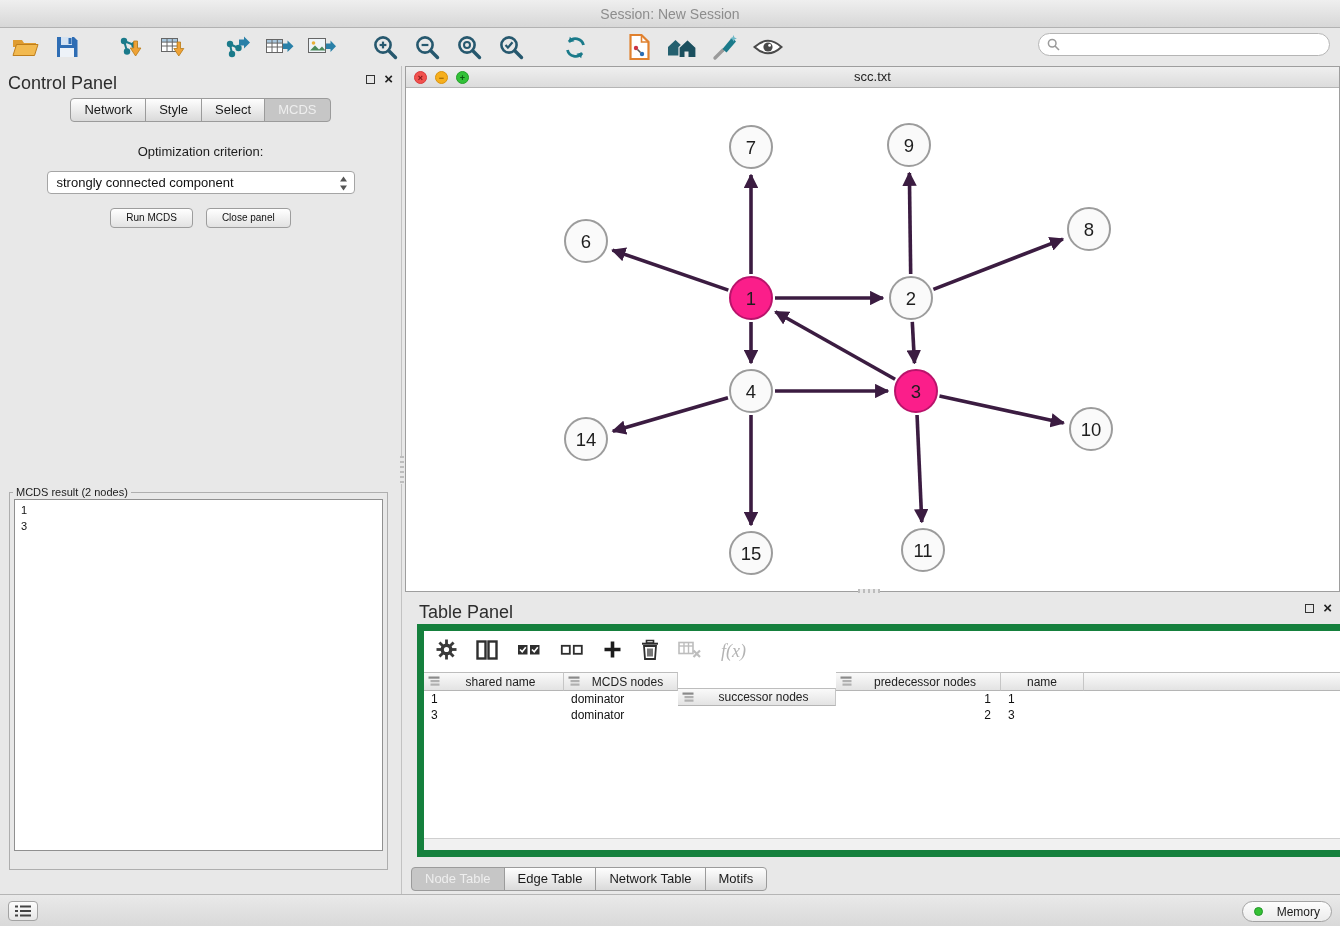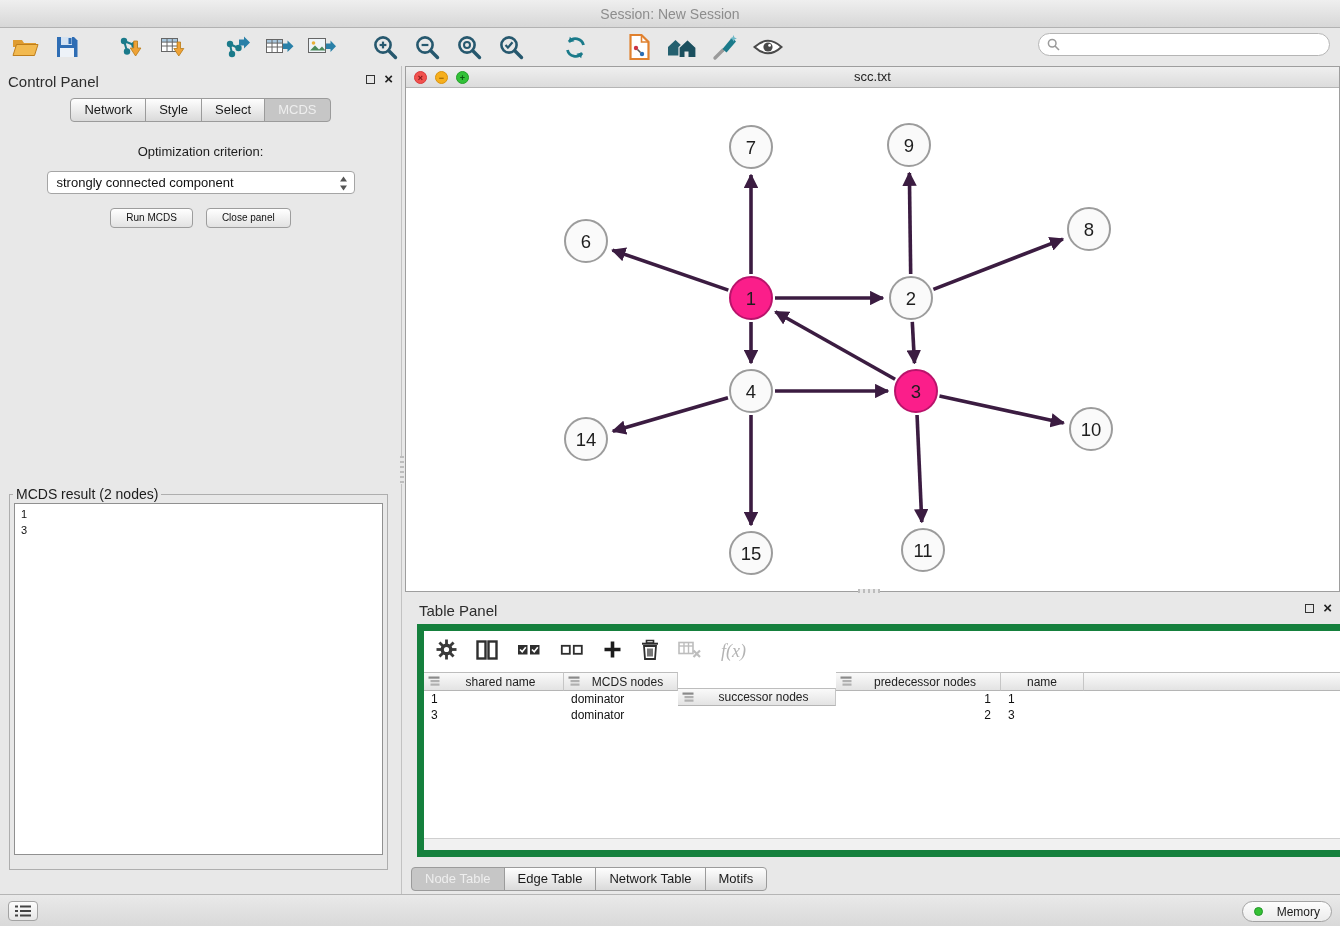--- a/index.html
+++ b/index.html
@@ -20,21 +20,21 @@
   .searchbox { position:absolute; right:10px; top:5px; width:292px; height:23px;
     background:#fff; border:1px solid #b5b5b5; border-radius:12px;
     display:flex; align-items:center; padding:0 8px; }
   .searchbox input { border:none; outline:none; flex:1; font-size:13px; margin-left:5px;
     font-family:"Liberation Sans",sans-serif; background:transparent; }
 
   
   .control-panel { position:absolute; left:0; top:66px; width:402px; height:828px;
     background:#e8e8e8; border-right:1px solid #c2c2c2; }
   .panel-head { position:relative; height:28px; }
-  .panel-title { position:absolute; left:8px; top:7px; font-size:15px; color:#2d2d2d; }
+  .panel-title { position:absolute; left:8px; top:7px; font-size:18px; color:#2d2d2d; }
   .panel-btns { position:absolute; right:8px; top:6px; display:flex; align-items:center; gap:9px; }
   .float-btn { width:9px; height:9px; border:1.6px solid #333; display:inline-block; }
   .close-btn { font-size:15px; font-weight:bold; color:#222; line-height:14px; cursor:default; }
 
   .cp-tabs { display:flex; justify-content:center; padding-top:4px; }
   .seg-tab { font-size:13px; color:#1a1a1a; padding:3px 13px 4px; border:1px solid #9b9b9b;
     background:linear-gradient(#fefefe,#dadada); margin-left:-1px; white-space:nowrap; }
   .seg-tab:first-child { border-radius:4px 0 0 4px; margin-left:0; }
   .seg-tab:last-child { border-radius:0 4px 4px 0; }
   .seg-tab.active { background:#c6c6c6; color:#eeeeee; }
@@ -43,21 +43,21 @@
   .dropdown { position:relative; margin:12px auto 0; width:308px; height:23px; background:#fff;
     border:1px solid #a5a5a5; border-radius:4px; font-size:13px; color:#111;
     display:flex; align-items:center; padding-left:9px; }
   .dropdown svg { position:absolute; right:6px; top:4px; }
   .btn-row { display:flex; justify-content:center; gap:13px; margin-top:14px; }
   .swbtn { font-size:10px; color:#111; padding:3px 15px 4px; border:1px solid #9d9d9d; border-radius:4px;
     background:linear-gradient(#ffffff,#e2e2e2); cursor:default; white-space:nowrap; }
 
   fieldset.result { position:absolute; left:9px; right:13px; top:420px; height:384px;
     border:1px solid #aeaeae; background:#e8e8e8; }
-  fieldset.result legend { font-size:14px; color:#1c1c1c; padding:0 3px; margin-left:3px; }
+  fieldset.result legend { font-size:11px; color:#1c1c1c; padding:0 3px; margin-left:3px; }
   .result-box { margin:1px 4px 0 4px; height:352px; border:1px solid #909090; background:#fff;
     font-size:11px; line-height:16px; color:#111; padding:2px 6px; overflow:hidden; }
 
   
   .net-window { position:absolute; left:405px; top:66px; width:935px; height:526px;
     background:#fff; border:1px solid #9e9e9e; }
   .net-titlebar { position:relative; height:21px; background:linear-gradient(#efefef,#dcdcdc);
     border-bottom:1px solid #b5b5b5; text-align:center; font-size:13px; color:#222; line-height:20px; }
   .lights { position:absolute; left:8px; top:4px; display:flex; gap:8px; }
   .light { width:13px; height:13px; border-radius:50%; font-size:9px; line-height:12px; text-align:center;

